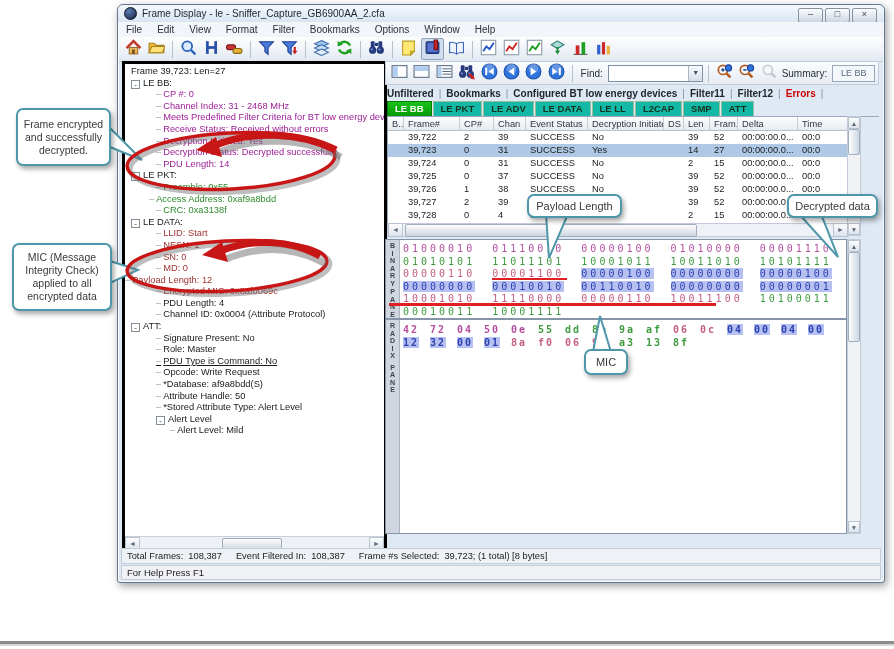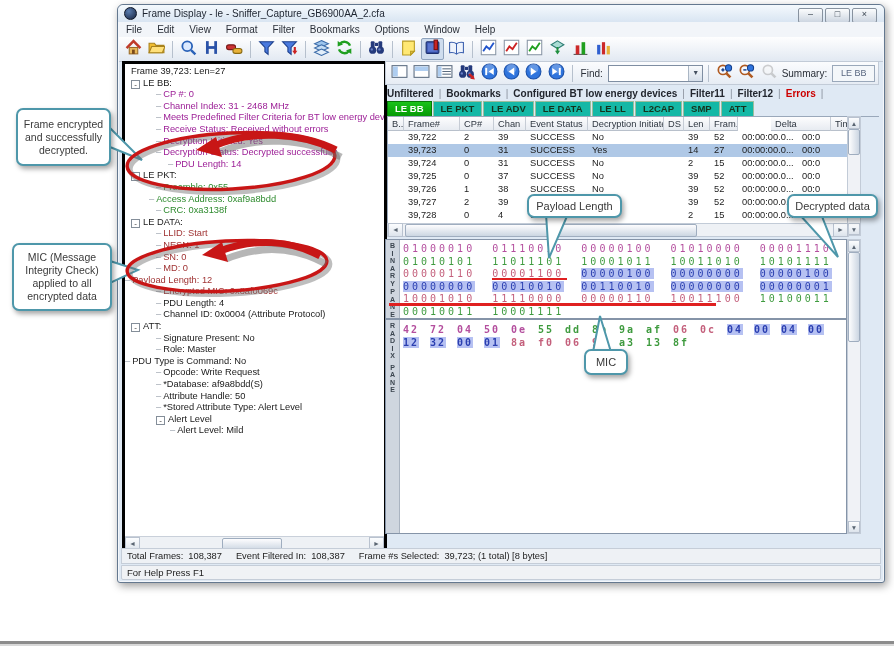--- a/index.html
+++ b/index.html
@@ -304,38 +304,38 @@
     <div class="tree-pane">
       <div class="tree-rows" id="tree">
           <div class="tree-row c-black" style="padding-left: 6px;"><span>Frame 39,723:  Len=27</span></div>
           <div class="tree-row c-black" style="padding-left: 6px;"><span class="expander">-</span><span>LE BB:</span></div>
           <div class="tree-row c-magenta" style="padding-left: 31px;"><span class="dash">–</span><span>CP #: 0</span></div>
           <div class="tree-row c-magenta" style="padding-left: 31px;"><span class="dash">–</span><span>Channel Index: 31 - 2468 MHz</span></div>
           <div class="tree-row c-magenta" style="padding-left: 31px;"><span class="dash">–</span><span>Meets Predefined Filter Criteria for BT low energy devices: No</span></div>
           <div class="tree-row c-magenta" style="padding-left: 31px;"><span class="dash">–</span><span>Receive Status: Received without errors</span></div>
           <div class="tree-row c-magenta" style="padding-left: 31px;"><span class="dash">–</span><span>Decryption Initiated: Yes</span></div>
           <div class="tree-row c-magenta" style="padding-left: 31px;"><span class="dash">–</span><span>Decryption Status: Decrypted successfully</span></div>
-          <div class="tree-row c-magenta" style="padding-left: 43px;"><span class="dash">–</span><span>PDU Length: 14</span></div>
+          <div class="tree-row c-magenta" style="padding-left: 31px;"><span class="dash">–</span><span>PDU Length: 14</span></div>
           <div class="tree-row c-black" style="padding-left: 6px;"><span class="expander">-</span><span>LE PKT:</span></div>
           <div class="tree-row c-green" style="padding-left: 31px;"><span class="dash">–</span><span>Preamble: 0x55</span></div>
           <div class="tree-row c-green" style="padding-left: 24px;"><span class="dash">–</span><span>Access Address: 0xaf9a8bdd</span></div>
           <div class="tree-row c-green" style="padding-left: 31px;"><span class="dash">–</span><span>CRC: 0xa3138f</span></div>
           <div class="tree-row c-black" style="padding-left: 6px;"><span class="expander">-</span><span>LE DATA:</span></div>
           <div class="tree-row c-maroon" style="padding-left: 31px;"><span class="dash">–</span><span>LLID: Start</span></div>
           <div class="tree-row c-maroon" style="padding-left: 31px;"><span class="dash">–</span><span>NESN: 1</span></div>
           <div class="tree-row c-maroon" style="padding-left: 31px;"><span class="dash">–</span><span>SN: 0</span></div>
           <div class="tree-row c-maroon" style="padding-left: 31px;"><span class="dash">–</span><span>MD: 0</span></div>
           <div class="tree-row c-maroon" style=""><span class="dash">–</span><span>Payload Length: 12</span></div>
           <div class="tree-row c-maroon" style="padding-left: 31px;"><span class="dash">–</span><span>Encrypted MIC: 0x8af0069c</span></div>
           <div class="tree-row c-black" style="padding-left: 31px;"><span class="dash">–</span><span>PDU Length: 4</span></div>
           <div class="tree-row c-black" style="padding-left: 31px;"><span class="dash">–</span><span>Channel ID: 0x0004  (Attribute Protocol)</span></div>
           <div class="tree-row c-black" style="padding-left: 6px;"><span class="expander">-</span><span>ATT:</span></div>
           <div class="tree-row c-black" style="padding-left: 31px;"><span class="dash">–</span><span>Signature Present: No</span></div>
           <div class="tree-row c-black" style="padding-left: 31px;"><span class="dash">–</span><span>Role: Master</span></div>
-          <div class="tree-row c-black" style=""><span class="dash">–</span><span>PDU Type is Command: No</span></div>
+          <div class="tree-row c-black" style="padding-left: 31px; text-decoration: underline;"><span class="dash">–</span><span>PDU Type is Command: No</span></div>
           <div class="tree-row c-black" style="padding-left: 31px;"><span class="dash">–</span><span>Opcode: Write Request</span></div>
           <div class="tree-row c-black" style="padding-left: 31px;"><span class="dash">–</span><span>*Database: af9a8bdd(S)</span></div>
           <div class="tree-row c-black" style="padding-left: 31px;"><span class="dash">–</span><span>Attribute Handle: 50</span></div>
           <div class="tree-row c-black" style="padding-left: 31px;"><span class="dash">–</span><span>*Stored Attribute Type: Alert Level</span></div>
           <div class="tree-row c-black" style="padding-left: 31px;"><span class="expander">-</span><span>Alert Level</span></div>
           <div class="tree-row c-black" style="padding-left: 45px;"><span class="dash">–</span><span>Alert Level: Mild</span></div>
         </div>
       <div class="hscroll">
         <span class="sc-btn">◄</span>
         <span class="sc-track">
@@ -475,21 +475,21 @@
           <div class="tr head">
             <span class="td" style="width: 16px;">B...</span>
             <span class="td" style="width: 56px;">Frame#</span>
             <span class="td" style="width: 34px;">CP#</span>
             <span class="td" style="width: 32px;">Chan</span>
             <span class="td" style="width: 62px;">Event Status</span>
             <span class="td" style="width: 76px;">Decryption Initiated</span>
             <span class="td" style="width: 20px;">DS</span>
             <span class="td" style="width: 26px;">Len</span>
             <span class="td" style="width: 28px;">Fram...</span>
-            <span class="td" style="width: 60px; margin-left: 33px;">Delta</span>
+            <span class="td" style="width: 60px;">Delta</span>
             <span class="td" style="width: 50px;">Time</span>
           </div>
           <div class="tr">
             <span class="td" style="width: 16px;"></span>
             <span class="td" style="width: 56px;">39,722</span>
             <span class="td" style="width: 34px;">2</span>
             <span class="td" style="width: 32px;">39</span>
             <span class="td" style="width: 62px;">SUCCESS</span>
             <span class="td" style="width: 76px;">No</span>
             <span class="td" style="width: 20px;"></span>

